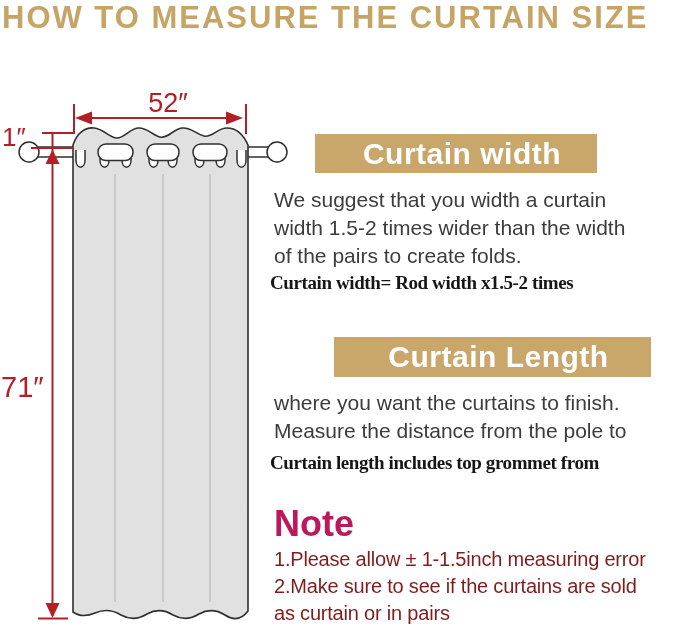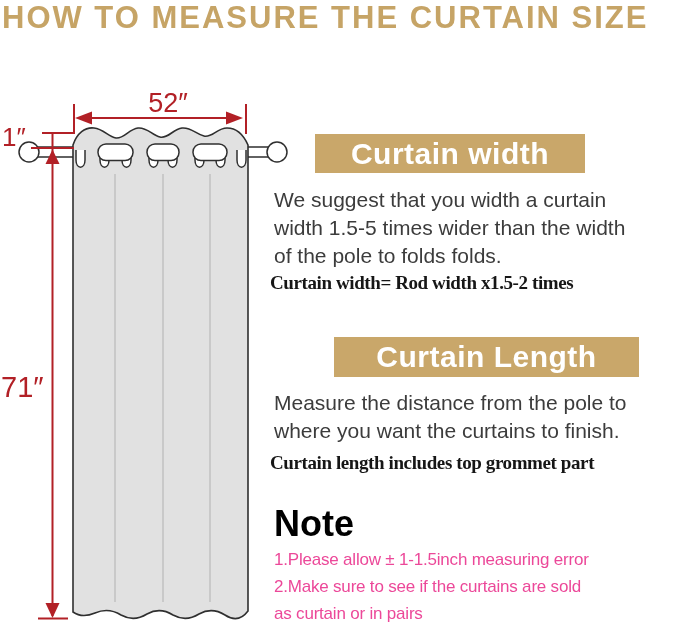--- a/index.html
+++ b/index.html
@@ -8,34 +8,34 @@
     font-family:"Liberation Sans","DejaVu Sans",sans-serif;
     border-radius:13px;
   }
   .abs{position:absolute;}
   .page-title{
     left:2px;top:0px;width:677px;
     font-size:31px;font-weight:bold;color:#c6a466;letter-spacing:2px;white-space:nowrap;
   }
   .gold-box{
     background:#c9a76a;color:#ffffff;font-weight:bold;font-size:30px;
-    text-align:center;letter-spacing:0.5px;
+    text-align:center;letter-spacing:0.5px;padding-left:12px;
   }
   .box-width{left:315px;top:134px;width:270px;height:39px;line-height:39px;}
   .box-length{left:310px;top:337px;width:305px;height:40px;line-height:40px;margin-left:24px;}
   .para{color:#3c3c3c;font-size:21px;line-height:28px;letter-spacing:0px;white-space:nowrap;}
   .para-width{left:274px;top:186px;}
   .para-length{left:274px;top:389px;}
   .formula{
     color:#161616;font-weight:bold;font-size:19px;letter-spacing:-0.4px;white-space:nowrap;font-family:Liberation Serif, serif;
   }
   .formula-width{left:270px;top:272px;}
   .formula-length{left:270px;top:452px;}
-  .note-heading{left:274px;top:503px;font-size:36px;font-weight:bold;color:#000000;}
-  .note-lines{left:274px;top:546px;color:#ec4899;font-size:17px;line-height:27px;letter-spacing:-0.2px;white-space:nowrap;}
+  .note-heading{left:274px;top:503px;font-size:36px;font-weight:bold;color:#be185d;}
+  .note-lines{left:274px;top:546px;color:#7f1d1d;font-size:20px;line-height:27px;letter-spacing:-0.2px;white-space:nowrap;}
   svg text{font-family:"Liberation Sans","DejaVu Sans",sans-serif;}
 </style>
 </head>
 <body>
 
 <div id="canvas">
 
   <div class="abs page-title">HOW TO MEASURE THE CURTAIN SIZE</div>
 
   <svg class="abs" style="left:0;top:80px;" width="300" height="548" viewBox="0 80 300 548">
@@ -109,31 +109,31 @@
     <g stroke="none" fill="#b22026">
       <text x="168" y="112" text-anchor="middle" font-size="27">52″</text>
       <text x="2" y="146" font-size="26">1″</text>
       <text x="1" y="397" font-size="29">71″</text>
     </g>
   </svg>
 
   <div class="abs gold-box box-width">Curtain width</div>
   <div class="abs para para-width">
     <div>We suggest that you width a curtain</div>
-    <div>width 1.5-5 times wider than the width</div>
-    <div>of the pole to folds folds.</div>
+    <div>width 1.5-2 times wider than the width</div>
+    <div>of the pairs to create folds.</div>
   </div>
   <div class="abs formula formula-width">Curtain width= Rod width x1.5-2 times</div>
 
   <div class="abs gold-box box-length">Curtain Length</div>
   <div class="abs para para-length">
+    <div>where you want the curtains to finish.</div>
     <div>Measure the distance from the pole to</div>
-    <div>where you want the curtains to finish.</div>
   </div>
-  <div class="abs formula formula-length">Curtain length includes top grommet part</div>
+  <div class="abs formula formula-length">Curtain length includes top grommet from</div>
 
   <div class="abs note-heading">Note</div>
   <div class="abs note-lines">
     <div>1.Please allow ± 1-1.5inch measuring error</div>
     <div>2.Make sure to see if the curtains are sold</div>
     <div>as curtain or in pairs</div>
   </div>
 
 </div>
 

